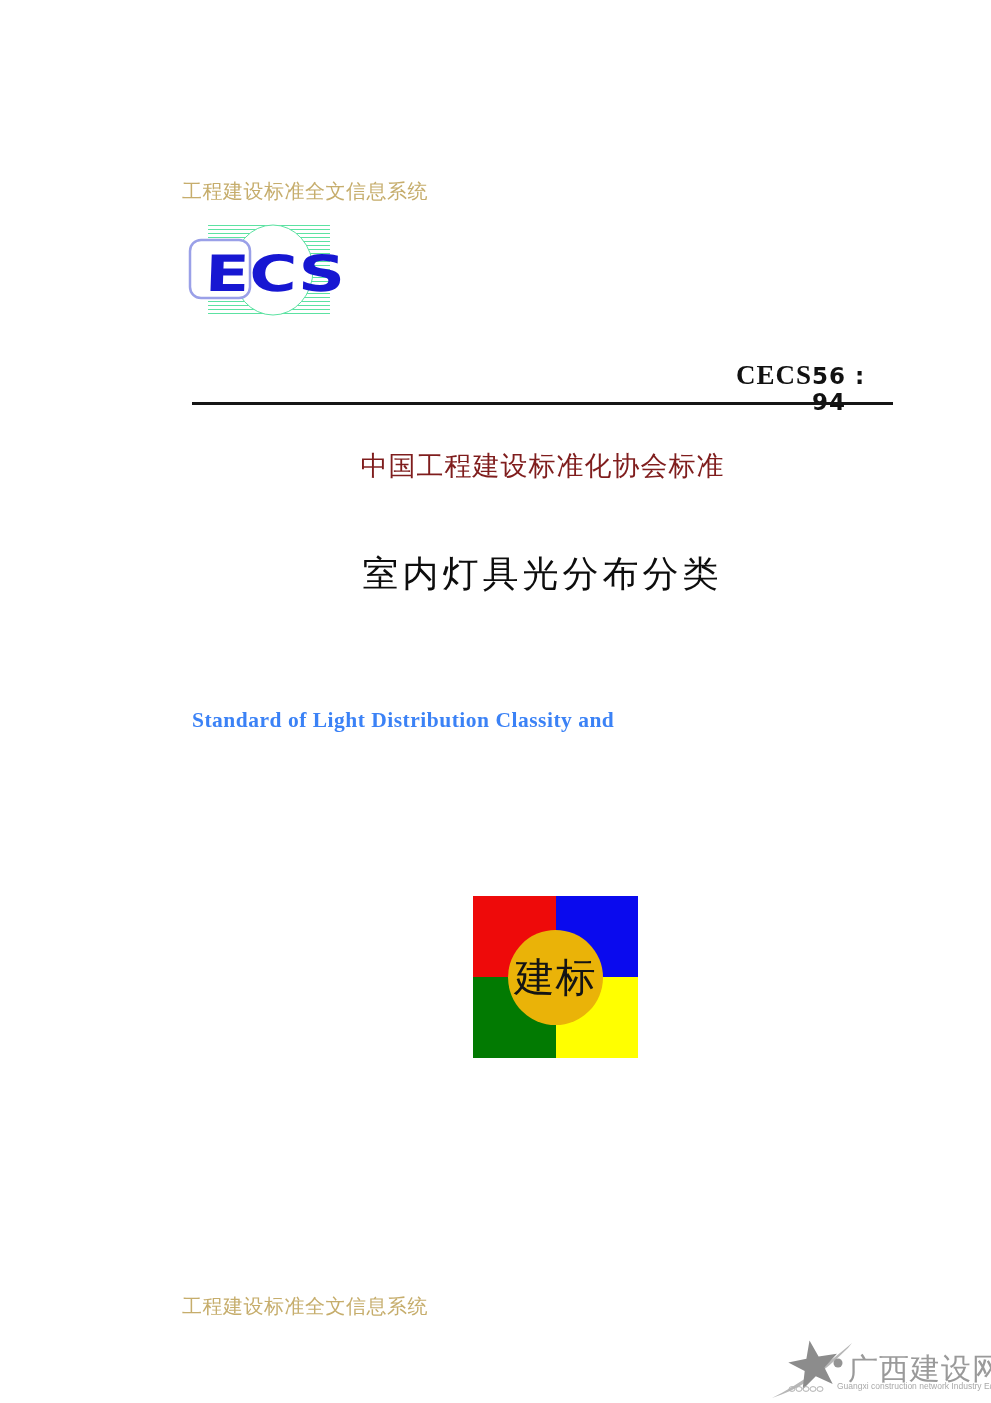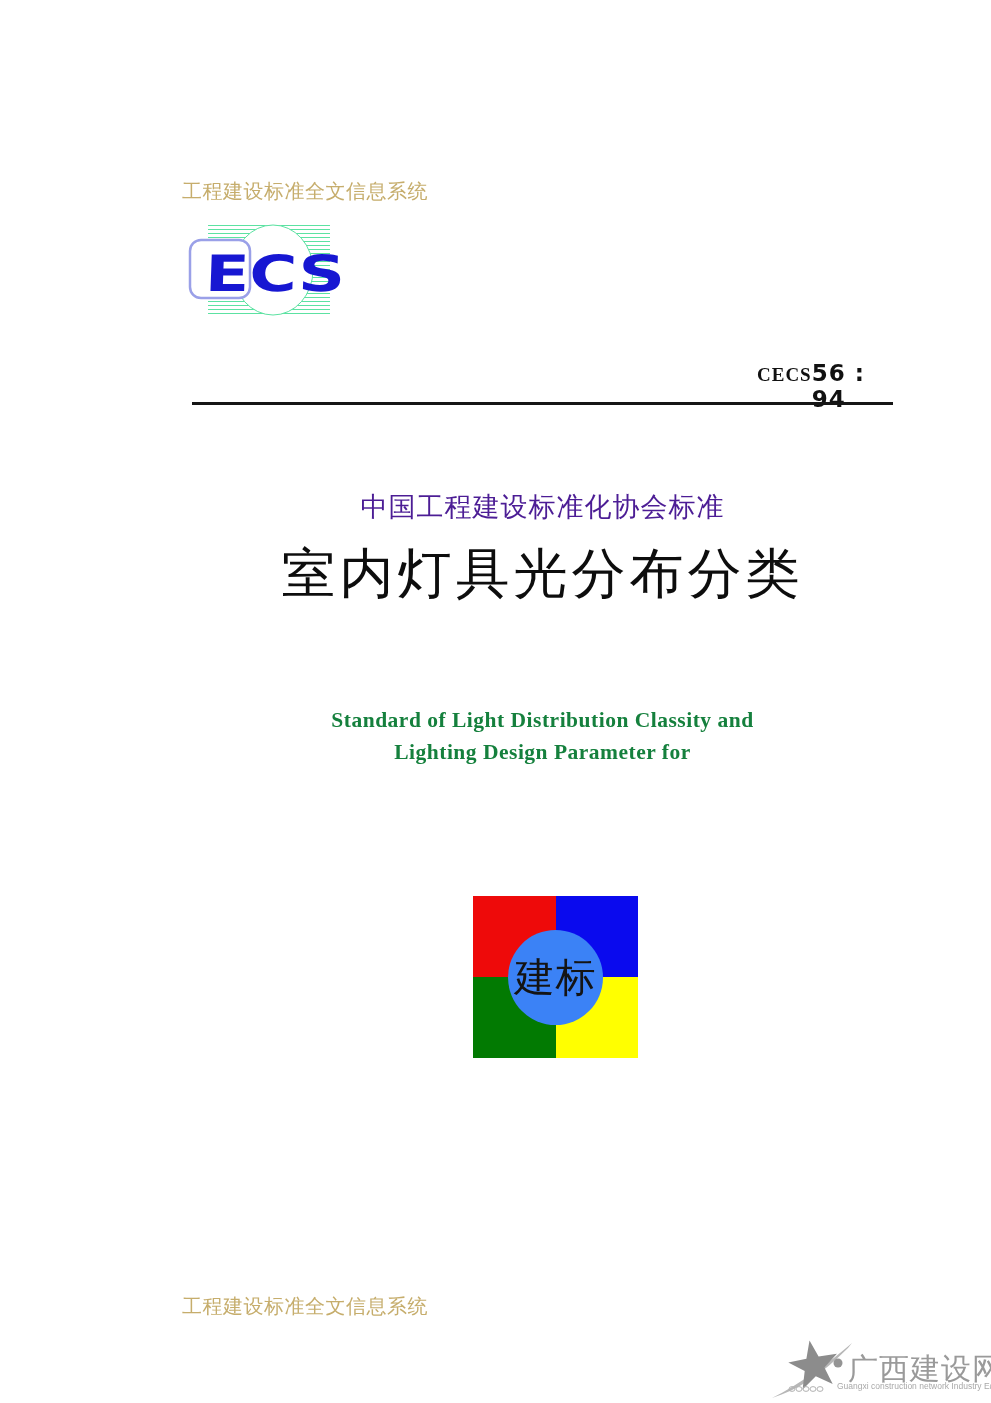--- a/index.html
+++ b/index.html
@@ -31,74 +31,72 @@
     top: 360px;
     width: 158px;
     display: flex;
     justify-content: space-between;
     align-items: baseline;
     color: #111;
   }
   .std-code .org {
     font-family: "Liberation Serif", serif;
     font-weight: bold;
-    font-size: 19px;
-    letter-spacing: 1px;
-    margin-left: 21px;
+    font-size: 27px;
+    letter-spacing: 1px;
   }
   .std-code .num {
     font-family: "DejaVu Sans", sans-serif;
     font-weight: bold;
     font-size: 23px;
     letter-spacing: 1px;
   }
 
   .rule {
     position: absolute;
     left: 192px;
     top: 402px;
     width: 701px;
     height: 3px;
     background: #161616;
   }
 
   .assoc-line {
     position: absolute;
     left: 192px;
-    top: 489px;
+    top: 448px;
     width: 701px;
     text-align: center;
     font-size: 27px;
-    color: #4c1d95;
+    color: #7f1d1d;
     letter-spacing: 1px;
   }
 
   .title-cn {
     position: absolute;
     left: 192px;
     top: 546px;
     width: 701px;
     text-align: center;
-    font-size: 54px;
+    font-size: 36px;
     line-height: 56px;
     letter-spacing: 4px;
     color: #0d0d0d;
     font-family: "Liberation Serif", serif;
   }
 
   .title-en {
     position: absolute;
     left: 192px;
     top: 704px;
     width: 701px;
-    text-align: center;
     font-size: 21.5px;
     line-height: 32px;
     font-weight: 600;
-    color: #15803d;
+    color: #3b82f6;
     letter-spacing: 0.5px;
     font-family: "Liberation Serif", serif;
   }
 
   .emblem {
     position: absolute;
     left: 473px;
     top: 896px;
     width: 165px;
     height: 162px;
@@ -109,21 +107,21 @@
   .emblem .quad { width: 100%; height: 100%; }
   .emblem .disc {
     position: absolute;
     left: 50%;
     top: 50%;
     width: 95px;
     height: 95px;
     margin-left: -47.5px;
     margin-top: -47.5px;
     border-radius: 50%;
-    background: #3b82f6;
+    background: #eab308;
     display: flex;
     align-items: center;
     justify-content: center;
   }
   .emblem .disc .label {
     font-family: "Liberation Sans", sans-serif;
     font-size: 40px;
     font-weight: 500;
     color: #141414;
     letter-spacing: 1px;
@@ -177,21 +175,20 @@
   <div class="rule"></div>
 
   <div class="assoc-line">中国工程建设标准化协会标准</div>
 
   <div class="title-cn">
     <div>室内灯具光分布分类</div>
   </div>
 
   <div class="title-en">
     <div>Standard of Light Distribution Classity and</div>
-    <div>Lighting Design Parameter for</div>
   </div>
 
   <div class="emblem">
     <div class="quad" style="background-color: rgb(238, 10, 10);"></div>
     <div class="quad" style="background-color: rgb(10, 10, 238);"></div>
     <div class="quad" style="background-color: rgb(2, 122, 2);"></div>
     <div class="quad" style="background-color: rgb(255, 255, 0);"></div>
     <div class="disc">
       <span class="label">建标</span>
     </div>

